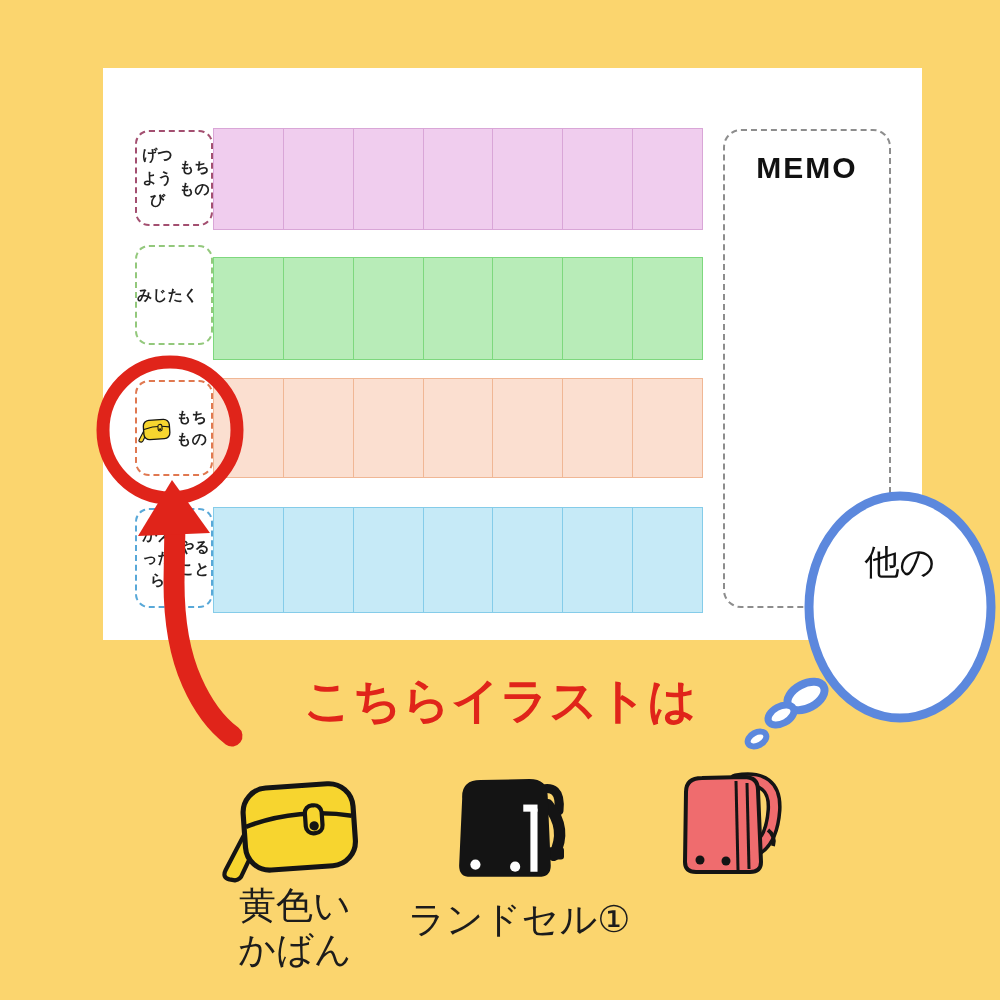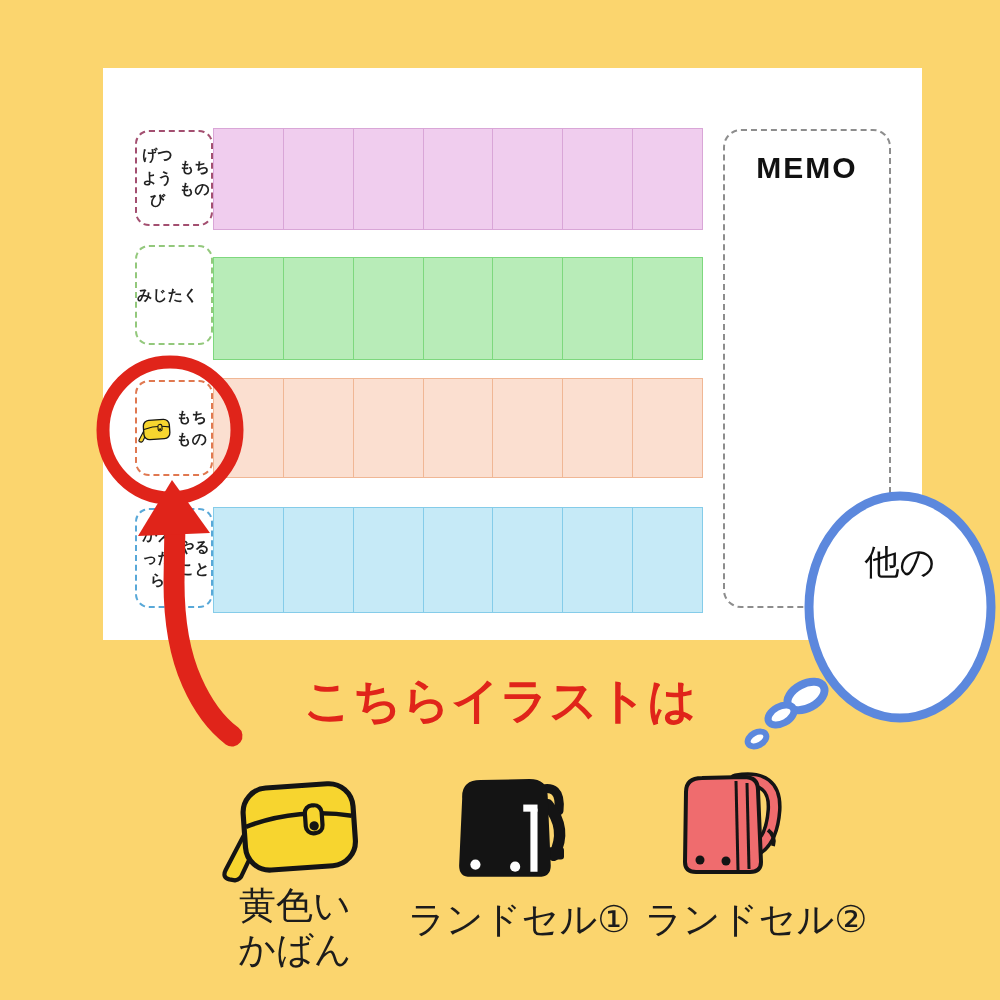--- a/index.html
+++ b/index.html
@@ -205,17 +205,14 @@
   <svg class="opt-icon o2" viewBox="0 0 130 110">
     <path d="M66,9 Q106,2 104,38 Q102,66 88,76" style="fill:none;stroke:var(--ink);stroke-width:15;stroke-linecap:round"></path>
     <path d="M66,9 Q106,2 104,38 Q102,66 88,76" style="fill:none;stroke:var(--randoseru-red);stroke-width:8;stroke-linecap:round"></path>
     <path d="M98,58 q8,6 5,16" style="fill:none;stroke:var(--ink);stroke-width:4"></path>
     <path d="M16,20 Q16,6 32,6 L74,5 Q88,5 88,18 L91,90 Q91,100 80,100 L26,100 Q15,100 15,90 Z" style="fill:var(--randoseru-red);stroke:var(--ink);stroke-width:4"></path>
     <path d="M66,9 L68,98" style="fill:none;stroke:var(--ink);stroke-width:3"></path>
     <path d="M77,11 L79,97" style="fill:none;stroke:var(--ink);stroke-width:3"></path>
     <circle cx="30" cy="88" r="4.5" style="fill:var(--ink)"></circle>
     <circle cx="56" cy="89" r="4.5" style="fill:var(--ink)"></circle>
   </svg>
-  <div class="opt-label o2">
-    <span>ランドセル②</span>
-  </div>
 
 </div>
 
 </body></html>

